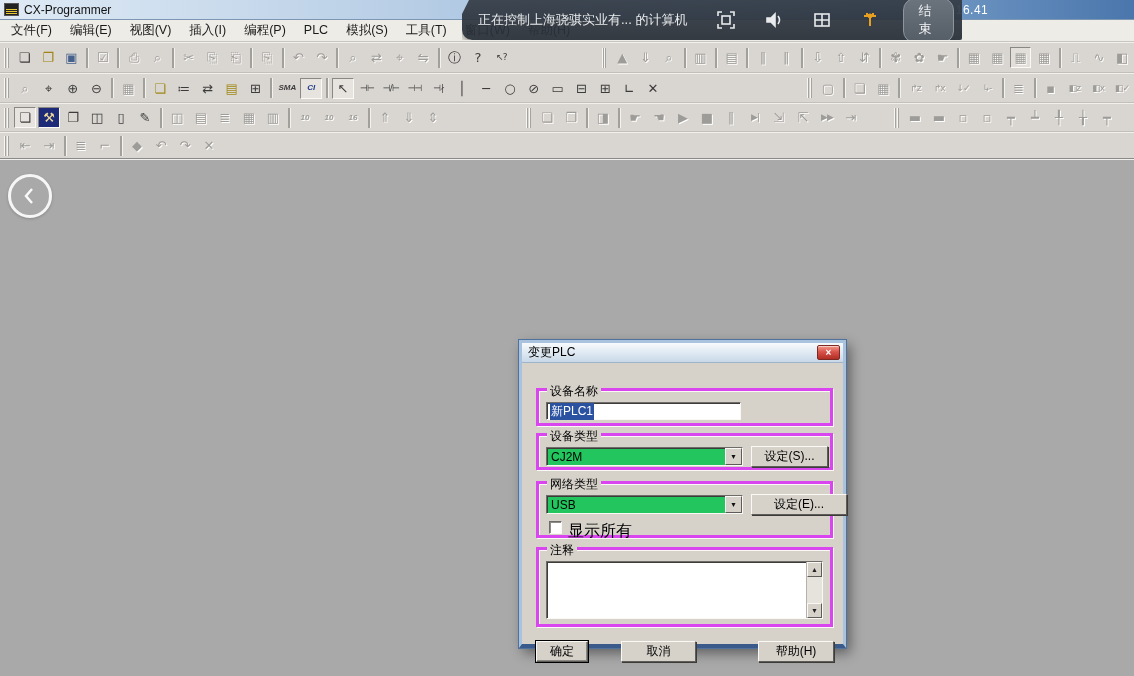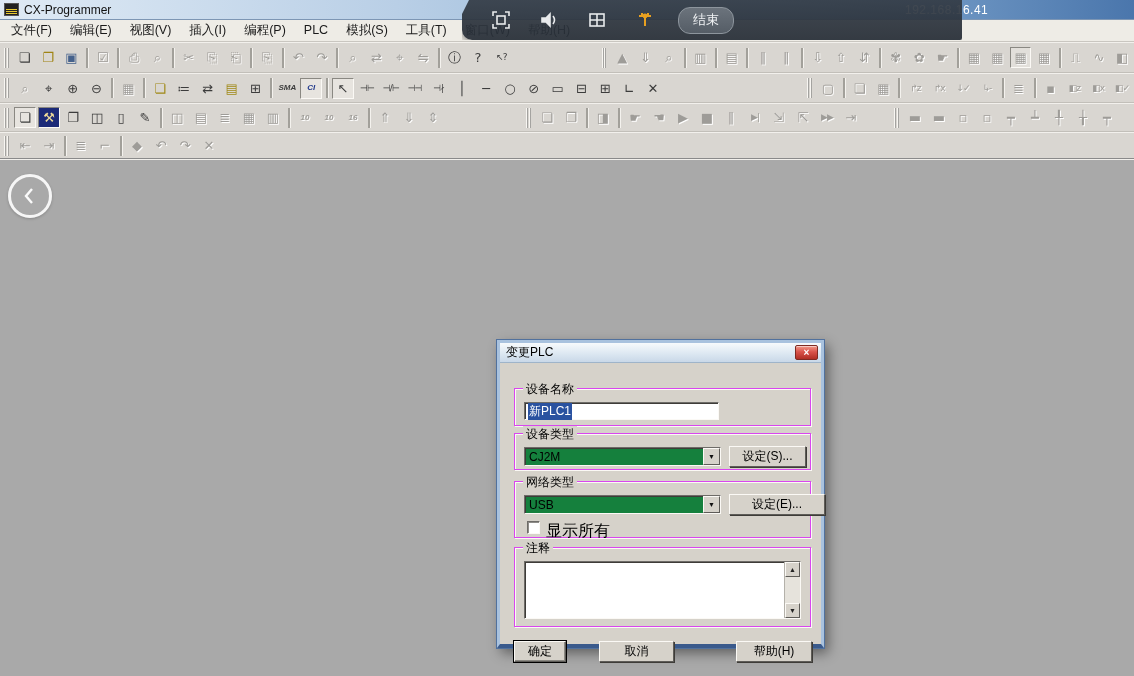--- a/index.html
+++ b/index.html
@@ -58,41 +58,41 @@
   .tbb.p { border:1px solid; border-color:#8a8882 #fbf9f5 #fbf9f5 #8a8882; background:#e7e4df; }
   .tbb.dp { border:1px solid; border-color:#8a8882 #fbf9f5 #fbf9f5 #8a8882; background:#e2dfda; color:#9e9c98; text-shadow:1px 1px 0 #fff; }
 
   
   .workspace { position:relative; height:516px; background:#a9a9a9; border-top:1px solid #f2f0ec; }
   .back-circle { position:absolute; left:8px; top:14px; width:44px; height:44px; border-radius:50%;
     border:3px solid rgba(250,250,250,.95); display:flex; align-items:center; justify-content:center;
     box-shadow:0 1px 3px rgba(0,0,0,.2); }
 
   
-  .dialog { position:absolute; left:497px; top:180px; width:327px; height:308px; z-index:3;
+  .dialog { position:absolute; left:519px; top:180px; width:327px; height:308px; z-index:3;
     background:#d6d2ca; border:3px solid #a9c2de; border-bottom:4px solid #3a5a8c;
     box-shadow:0 0 0 1px #51719d, 4px 5px 12px rgba(0,0,0,.45); }
   .dlg-titlebar { height:20px; display:flex; align-items:center; padding:0 3px 0 6px;
     background:linear-gradient(to bottom,#f7fafc 0%,#dde8f2 55%,#c9d8e8 100%);
     border-bottom:1px solid #9fb4c9; }
   .dlg-title { font-size:12px; color:#000; flex:1; }
   .dlg-close { width:23px; height:15px; border-radius:2px; border:1px solid #7e2a22;
     background:linear-gradient(to bottom,#f29a8a 0%,#d9534a 45%,#b02e24 100%);
     color:#fff; font-size:10px; font-weight:bold; line-height:13px; text-align:center;
     box-shadow:inset 0 1px 0 rgba(255,255,255,.5); }
   .dlg-body { position:relative; width:100%; height:calc(100% - 20px); background:#d6d2ca; font-size:12px; color:#000; }
 
-  .group { position:absolute; border:1px solid #d946ef; box-shadow:1px 1px 0 #fbf9f5, inset 1px 1px 0 #fbf9f5; }
+  .group { position:absolute; border:3px solid #d946ef; box-shadow:1px 1px 0 #fbf9f5, inset 1px 1px 0 #fbf9f5; }
   .group-label { position:absolute; top:-8px; left:8px; padding:0 3px; background:#d6d2ca; font-size:12px; }
 
   .txtfield { position:absolute; background:#fff; border:1px solid; border-color:#6e6c68 #fbf9f5 #fbf9f5 #6e6c68;
     box-shadow:inset 1px 1px 0 #3e3c38; display:flex; align-items:center; padding-left:3px; font-size:12px;text-align:right; }
   .sel { background:#2a52a0; color:#fff; padding:0 1px; }
 
-  .combo { position:absolute; background:#15803d; border:1px solid; border-color:#6e6c68 #fbf9f5 #fbf9f5 #6e6c68;
+  .combo { position:absolute; background:#22c55e; border:1px solid; border-color:#6e6c68 #fbf9f5 #fbf9f5 #6e6c68;
     box-shadow:inset 1px 1px 0 #3e3c38; display:flex; align-items:center; }
   .combo-val { flex:1; padding-left:4px; font-size:12px; }
   .combo-btn { width:17px; height:100%; background:#d6d2ca; border:1px solid; border-color:#fbf9f5 #5e5c58 #5e5c58 #fbf9f5;
     display:flex; align-items:center; justify-content:center; font-size:7px; color:#111; }
 
   .btn { position:absolute; background:#d6d2ca; border:1px solid; border-color:#fbf9f5 #5e5c58 #5e5c58 #fbf9f5;
     box-shadow:1px 1px 0 #3e3c38; font-size:12px; display:flex; align-items:center; justify-content:center; }
   .btn.default { outline:1px solid #000; box-shadow:1px 1px 0 #000, inset -1px -1px 0 #8a8882; }
 
   .checkbox { position:absolute; width:13px; height:13px; background:#fff; border:1px solid;
@@ -110,20 +110,21 @@
 </head>
 <body>
 
 <div class="titlebar">
   <span class="app-icon"></span>
   <span class="title-text">CX-Programmer</span>
   <span class="titlebar-ip">192.168.16.41</span>
 </div>
 
 <div class="remote-overlay">
+  <span class="remote-text">正在控制上海骁骐实业有... 的计算机</span>
   <div class="remote-icons">
     <span class="ricon">
       <svg width="20" height="20" viewBox="0 0 20 20" fill="none" stroke="#e8eaec" stroke-width="1.6">
         <path d="M2 6 V2 H6 M14 2 H18 V6 M18 14 V18 H14 M6 18 H2 V14"></path>
           <rect x="6" y="6" width="8" height="8"></rect>
       </svg>
     </span>
     <span class="ricon">
       <svg width="20" height="20" viewBox="0 0 20 20" fill="none" stroke="#e8eaec" stroke-width="1.6">
         <path d="M3 8 H7 L11 4 V16 L7 12 H3 Z" fill="#e8eaec"></path>

